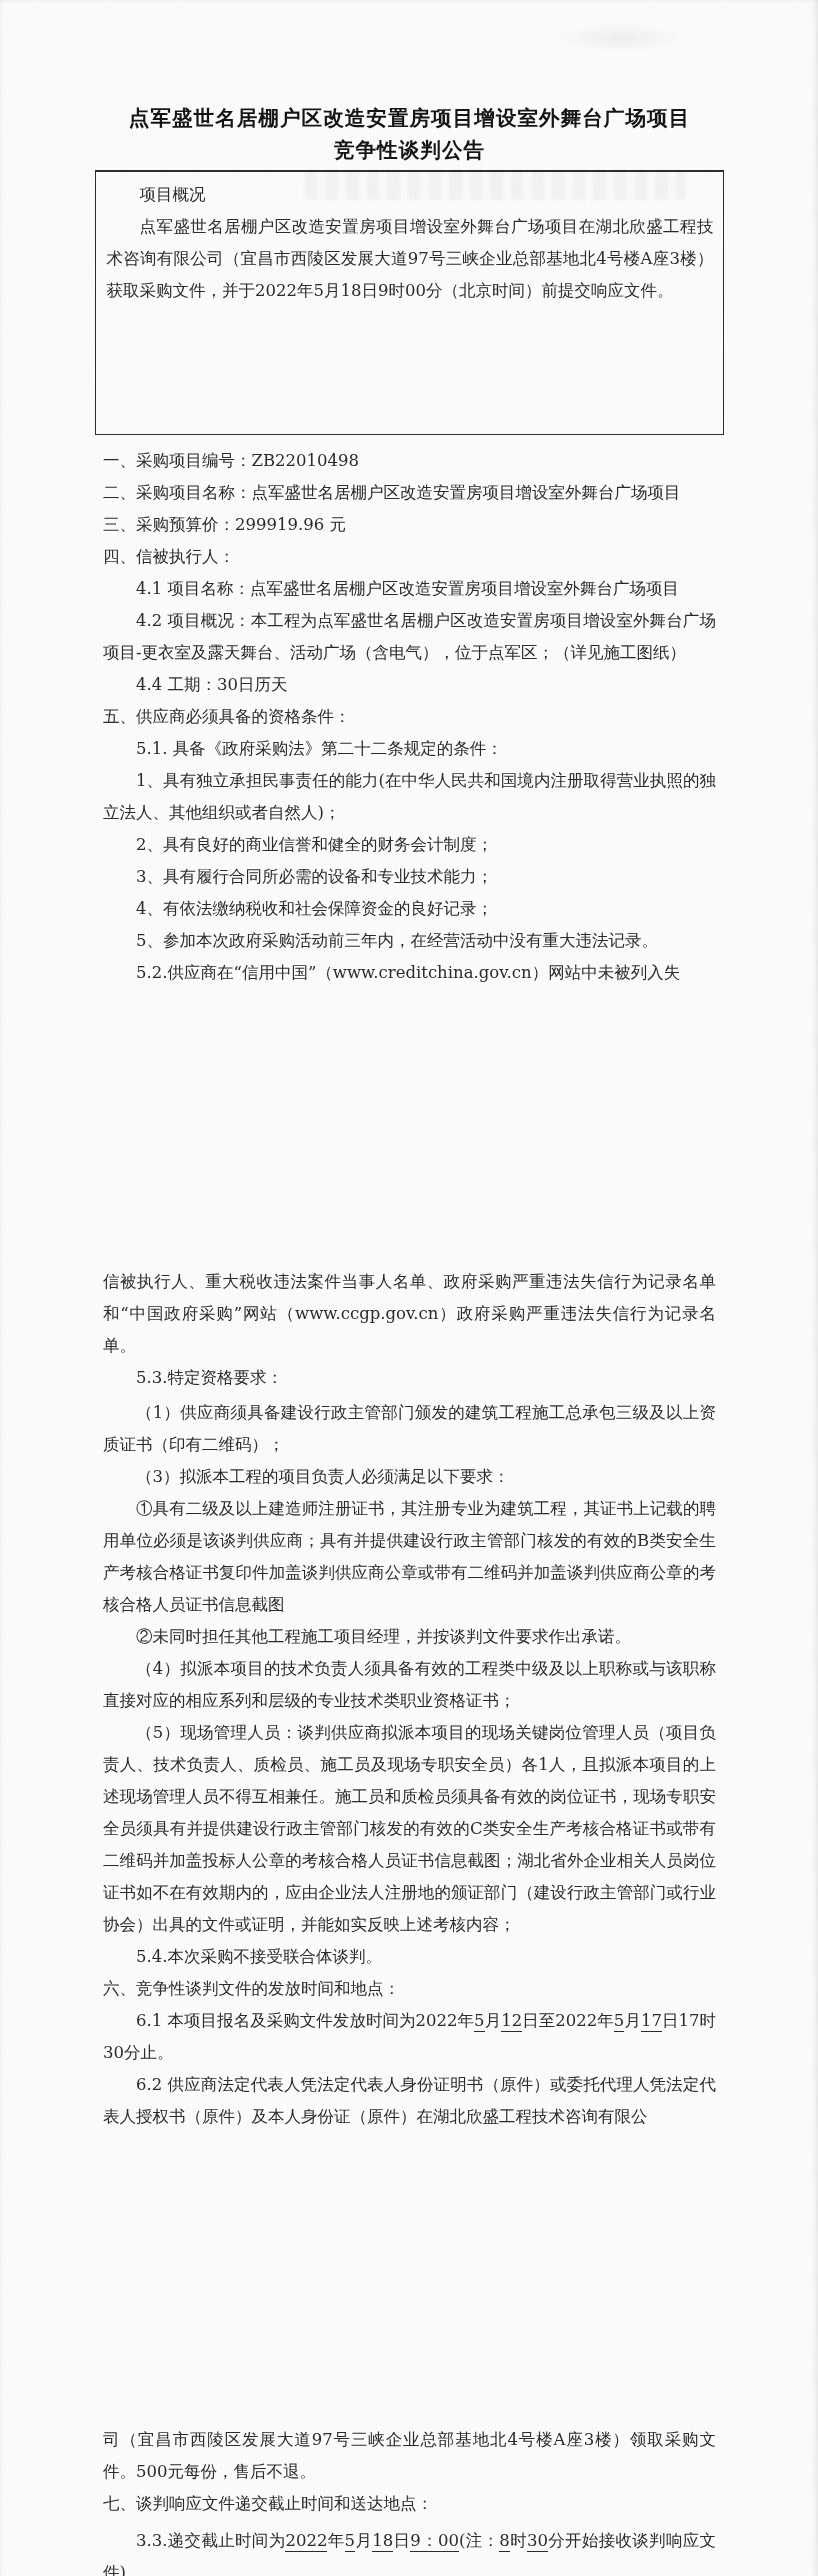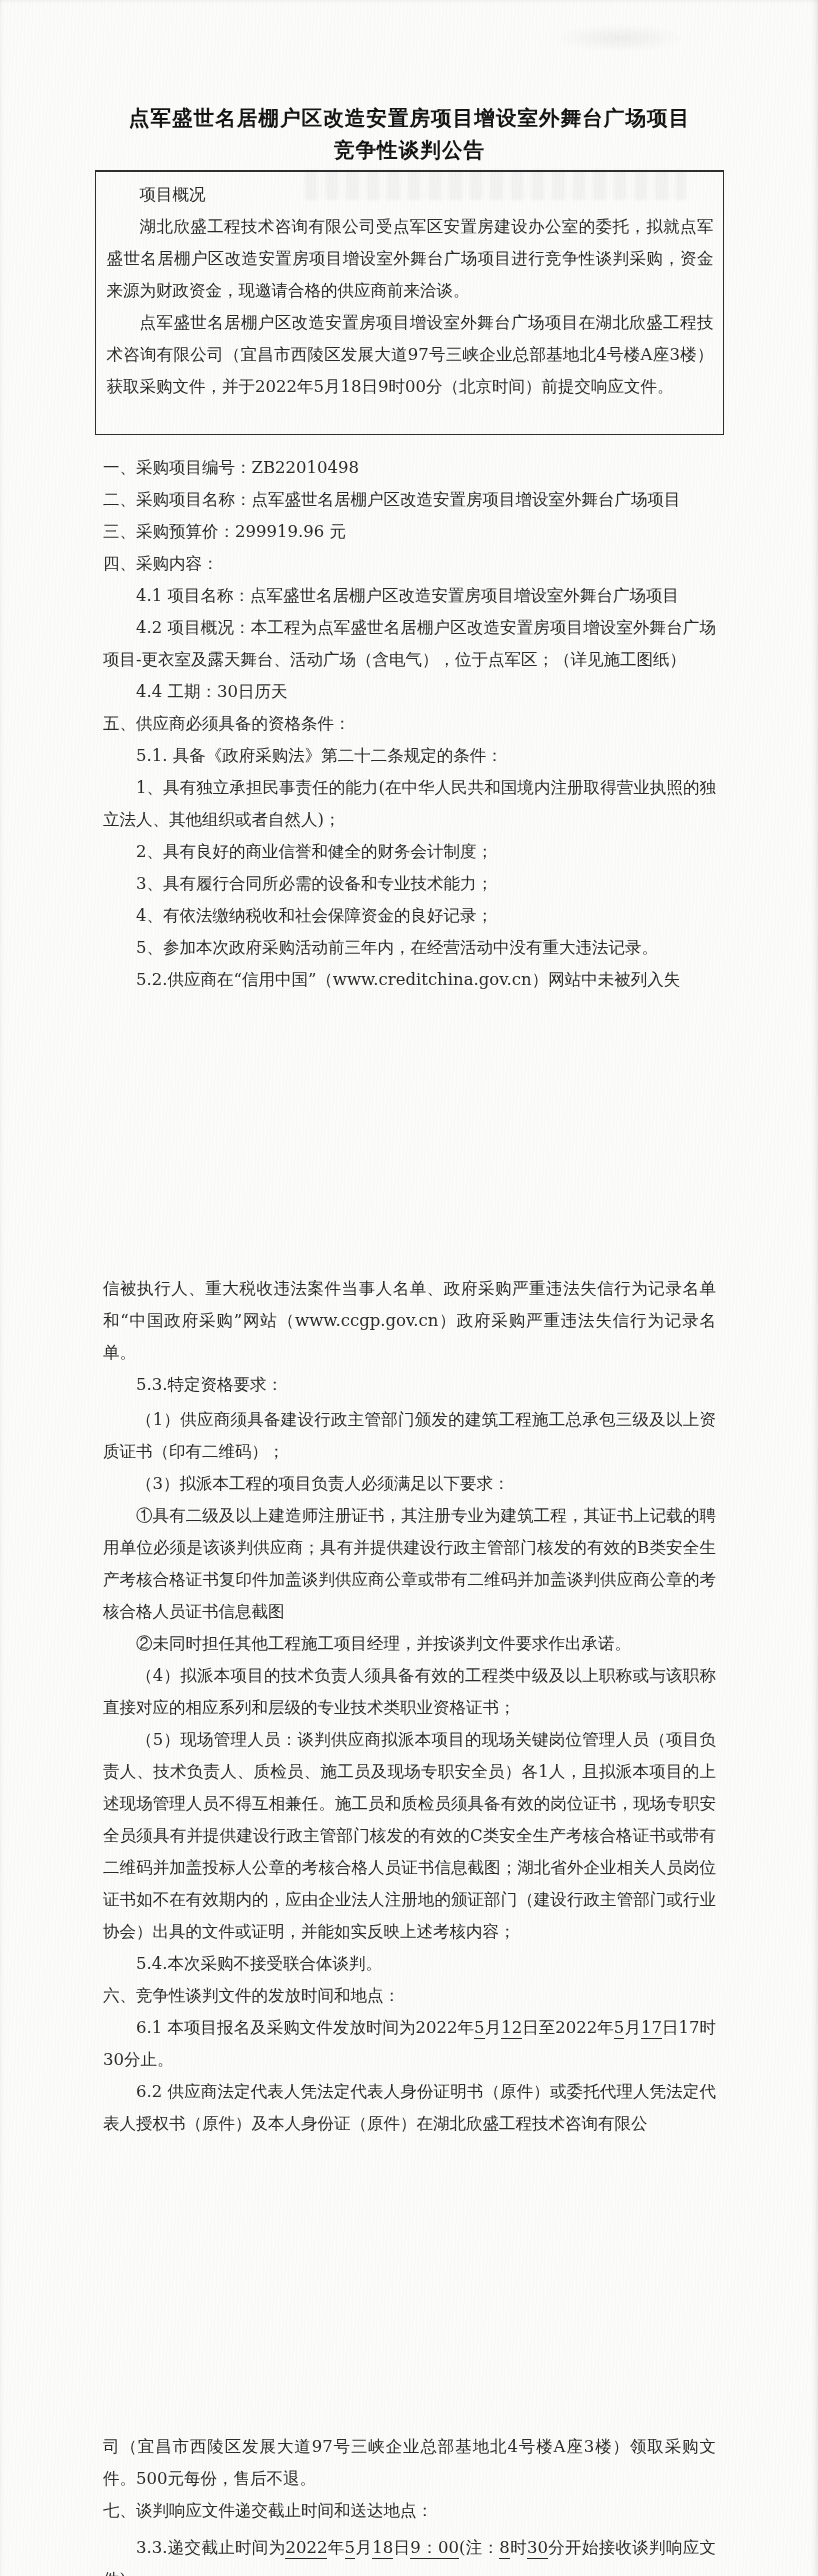--- a/index.html
+++ b/index.html
@@ -32,21 +32,21 @@
 
   .obox{
     border:1px solid #2e2e2e;border-top-width:2.1px;
     margin:7.2px -7.7px 3.1px -7.7px;
     padding:7.2px 9.3px 8.2px 10.3px;
     min-height:265px;
   }
   .ohead{font-size:16.5px;line-height:24px;margin:0 0 4.1px 0}
   .obox p{margin:0;font-size:16.5px;line-height:32px;text-align:justify;text-indent:2em}
 
-  .plines{margin-top:17px}
+  .plines{margin-top:10px}
   .plines p.ln{margin:0;font-size:16.5px;line-height:32px;text-align:justify}
   .ind0{text-indent:0}
   .ind2{text-indent:2em}
   .u{border-bottom:1px solid #2b2b2b;padding-bottom:0.5px}
 
   .smudge{position:absolute;pointer-events:none;filter:blur(1.5px)}
   .smudge.a{
     left:305px;top:170px;width:381px;height:30px;border-radius:4.1px;opacity:.45;
     background:repeating-linear-gradient(90deg,rgba(110,110,118,.15) 0 12.4px,rgba(110,110,118,.02) 12.4px 20.6px);
   }
@@ -62,29 +62,28 @@
 
   <div class="smudge a"></div>
   <div class="smudge b"></div>
 
   <div class="page p1">
     <p class="title">点军盛世名居棚户区改造安置房项目增设室外舞台广场项目</p>
     <p class="title second">竞争性谈判公告</p>
 
     <div class="obox">
       <p class="ohead">项目概况</p>
-      <p>湖北欣盛工程技术咨询有限公司受点军区安置房建设办公室的委托，拟就点军盛世名居棚户区改造安置房项目增设室外舞台广场项目进行竞争性谈判采购，资金来源为财政资金，现邀请合格的供应商前来洽谈。</p>
       <p>点军盛世名居棚户区改造安置房项目增设室外舞台广场项目在湖北欣盛工程技术咨询有限公司（宜昌市西陵区发展大道97号三峡企业总部基地北4号楼A座3楼）获取采购文件，并于2022年5月18日9时00分（北京时间）前提交响应文件。</p>
     </div>
 
     <div class="plines">
         <p class="ln ind0"><span>一、采购项目编号：ZB22010498</span></p>
         <p class="ln ind0"><span>二、采购项目名称：点军盛世名居棚户区改造安置房项目增设室外舞台广场项目</span></p>
         <p class="ln ind0"><span>三、采购预算价：299919.96 元</span></p>
-        <p class="ln ind0"><span>四、采购内容：</span></p>
+        <p class="ln ind0"><span>四、信被执行人：</span></p>
         <p class="ln ind2"><span>4.1 项目名称：点军盛世名居棚户区改造安置房项目增设室外舞台广场项目</span></p>
         <p class="ln ind2"><span>4.2 项目概况：本工程为点军盛世名居棚户区改造安置房项目增设室外舞台广场项目-更衣室及露天舞台、活动广场（含电气），位于点军区；（详见施工图纸）</span></p>
         <p class="ln ind2"><span>4.4 工期：30日历天</span></p>
         <p class="ln ind0"><span>五、供应商必须具备的资格条件：</span></p>
         <p class="ln ind2"><span>5.1. 具备《政府采购法》第二十二条规定的条件：</span></p>
         <p class="ln ind2"><span>1、具有独立承担民事责任的能力(在中华人民共和国境内注册取得营业执照的独立法人、其他组织或者自然人)；</span></p>
         <p class="ln ind2"><span>2、具有良好的商业信誉和健全的财务会计制度；</span></p>
         <p class="ln ind2"><span>3、具有履行合同所必需的设备和专业技术能力；</span></p>
         <p class="ln ind2"><span>4、有依法缴纳税收和社会保障资金的良好记录；</span></p>
         <p class="ln ind2"><span>5、参加本次政府采购活动前三年内，在经营活动中没有重大违法记录。</span></p>

